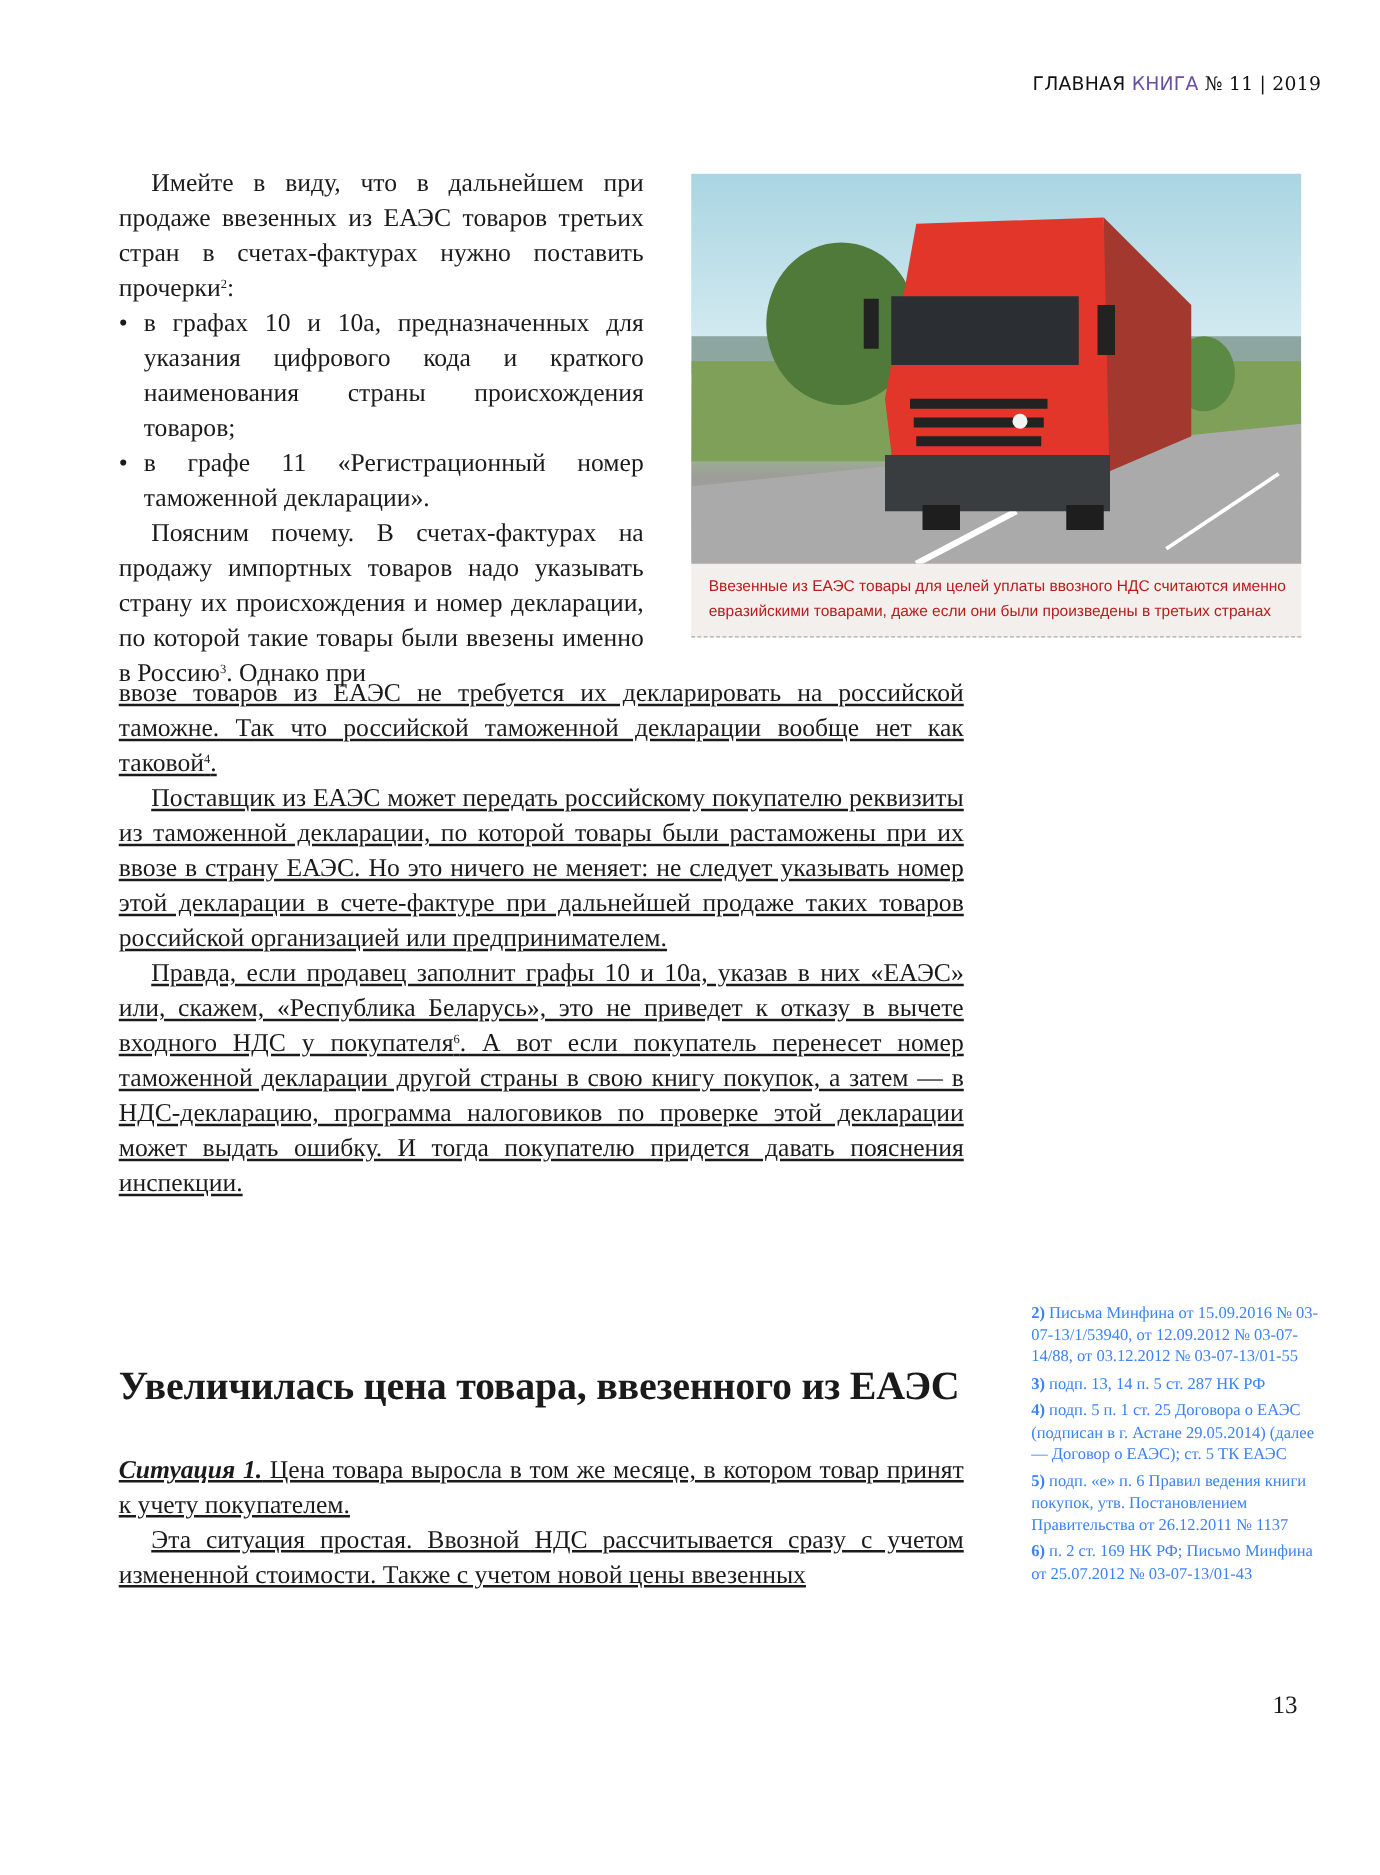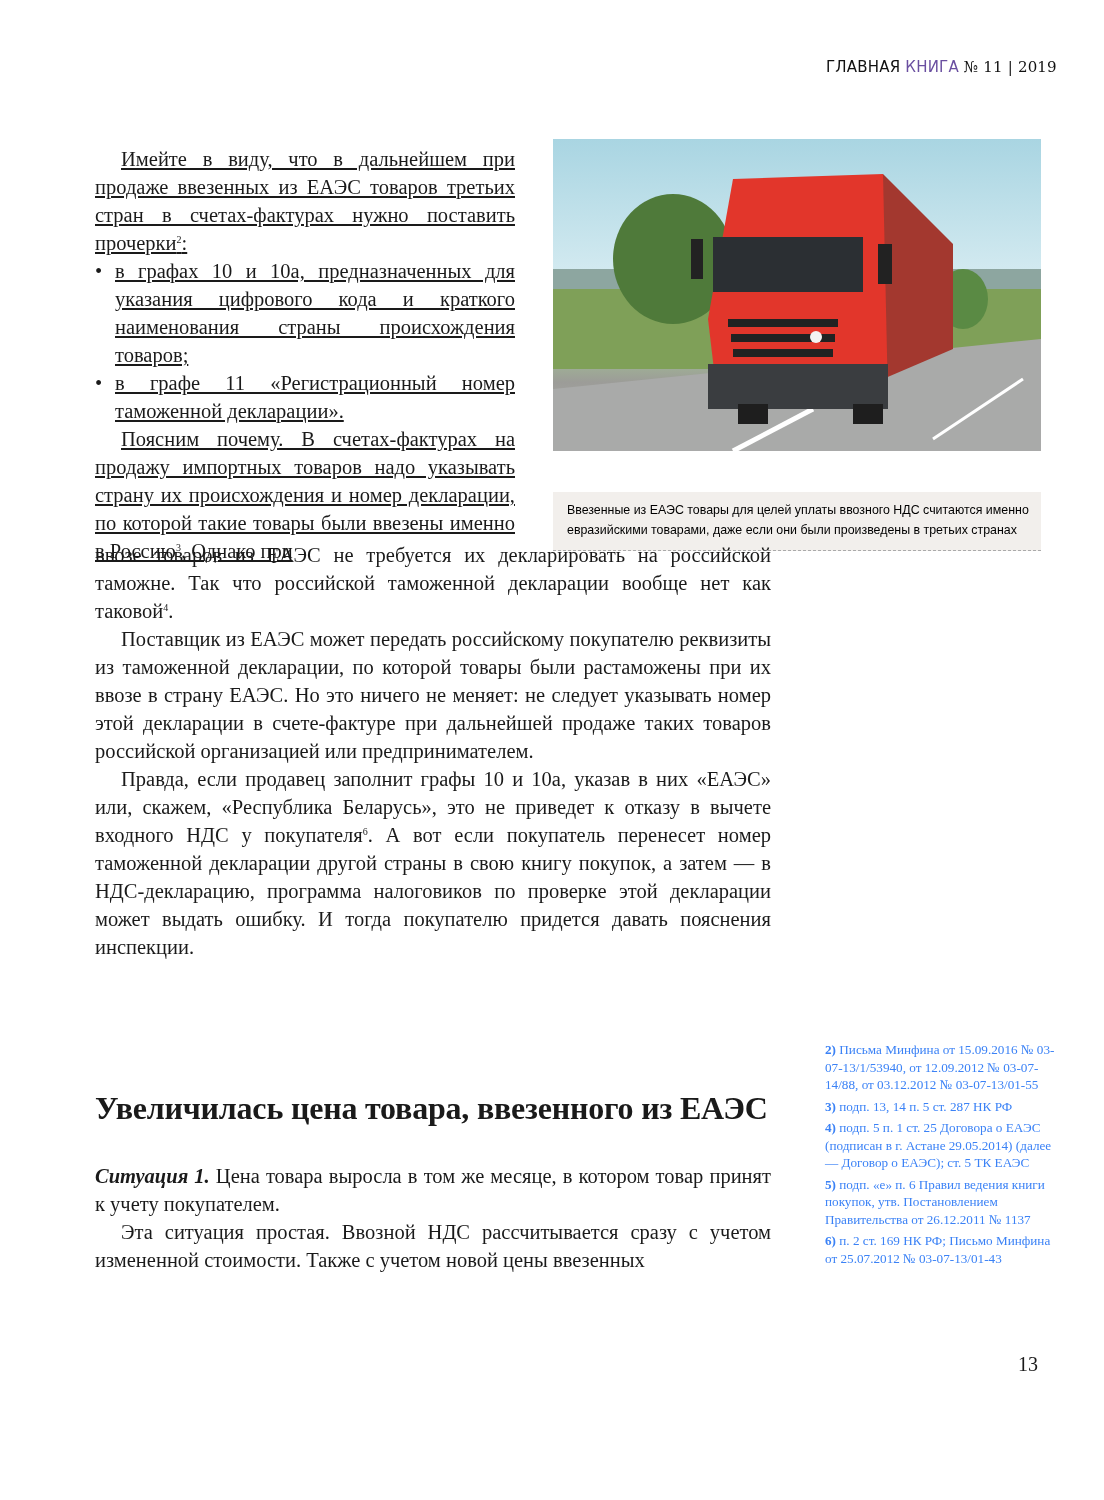--- a/index.html
+++ b/index.html
@@ -4,33 +4,33 @@
 <style>
   html, body { margin: 0; padding: 0; background: #ffffff; }
   body { width: 1104px; height: 1500px; position: relative; overflow: hidden; color: #1a1a1a; }
 
   .header { position: absolute; top: 58px; left: 826px; font-family: "DejaVu Sans", sans-serif; font-size: 15px; font-weight: normal; letter-spacing: 0.2px; white-space: nowrap; }
   .header .brand1 { color: #111; }
   .header .brand2 { color: #6a4fa0; }
   .header .issue { color: #111; font-family: "DejaVu Serif", serif; }
 
   .col { position: absolute; font-family: "Liberation Serif", "DejaVu Serif", serif; font-size: 20.5px; line-height: 28px; }
-  .narrow { left: 95px; top: 145px; width: 420px; text-decoration: underline; }
-  .wide { left: 95px; width: 676px; }
+  .narrow { left: 95px; top: 133px; width: 420px; }
+  .wide { left: 95px; width: 676px; text-decoration: underline; }
 
   p { margin: 0; text-align: justify; }
   p.indent { text-indent: 26px; }
   ul.bullets { list-style: none; margin: 0; padding: 0; }
   ul.bullets li { position: relative; padding-left: 20px; text-align: justify; }
   ul.bullets li .dot { position: absolute; left: 0; top: 0; }
   sup { font-size: 10px; vertical-align: 7px; line-height: 0; }
 
   .figure { position: absolute; left: 553px; top: 139px; width: 488px; }
   .photo { width: 488px; height: 312px; position: relative; overflow: hidden; background: linear-gradient(#bcdfe8 0%, #d8edf2 45%, #b9cdbf 58%, #a0b894 70%, #9c9c98 78%, #b8b9b8 100%); }
-  .caption { background: #f2efec; padding: 8px 10px 10px 14px; font-family: "Liberation Sans", "DejaVu Sans", sans-serif; font-size: 12.4px; line-height: 20px; color: #000000; border-bottom: 1px dashed #aaa; margin-top: 41px; }
+  .caption { background: #f2efec; padding: 8px 10px 10px 14px; font-family: "Liberation Sans", "DejaVu Sans", sans-serif; font-size: 12.4px; line-height: 20px; color: #b91c1c; border-bottom: 1px dashed #aaa; }
 
   .h2 { position: absolute; left: 95px; top: 1090px; font-family: "Liberation Serif", "DejaVu Serif", serif; font-weight: bold; font-size: 32px; letter-spacing: -0.2px; }
 
   .footnotes { position: absolute; left: 825px; top: 1041px; width: 230px; font-family: "Liberation Serif", "DejaVu Serif", serif; font-size: 13.2px; line-height: 17.5px; color: #3b82f6; }
   .fn { margin-bottom: 4px; }
   .fn b { font-weight: bold; }
 
   .pagenum { position: absolute; left: 1018px; top: 1353px; font-family: "Liberation Serif", "DejaVu Serif", serif; font-size: 20px; }
   .situation-label { font-weight: bold; font-style: italic; }
 </style>

